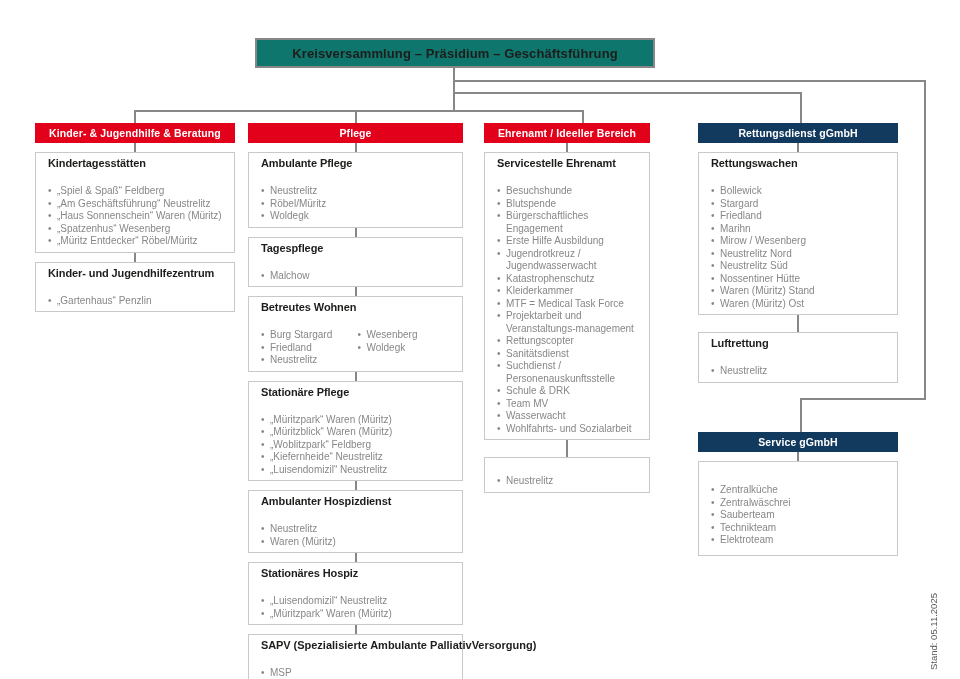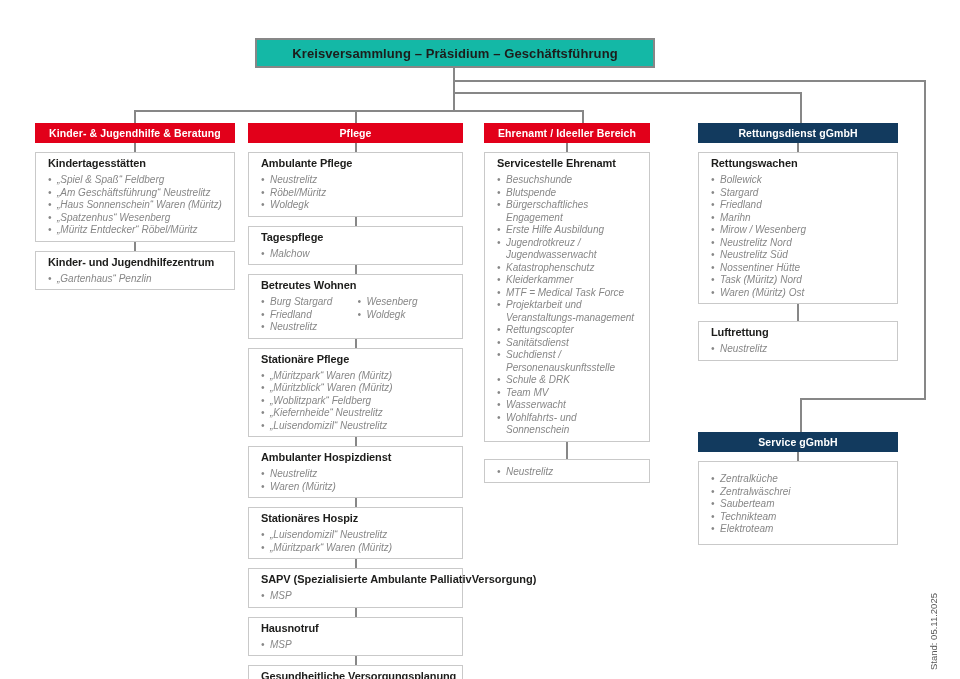--- a/index.html
+++ b/index.html
@@ -7,21 +7,21 @@
     --border:#c9c9c9; --ink:#1d1d1b; --muted:#878787;
   }
   html,body{margin:0;padding:0;background:#fff;}
   .canvas{
     position:relative;width:960px;height:679px;background:#fff;overflow:hidden;
     font-family:"Liberation Sans","DejaVu Sans",sans-serif;color:var(--ink);
   }
   
   .root-box{
     position:absolute;left:255px;top:38px;width:400px;height:30px;
-    border:2px solid var(--line);box-sizing:border-box;background:#14b8a6;
+    border:2px solid var(--line);box-sizing:border-box;background:#0f766e;
     display:flex;align-items:center;justify-content:center;
     font-weight:bold;font-size:13px;letter-spacing:.1px;
   }
   
   .seg{position:absolute;background:var(--line);}
   
   .col{position:absolute;display:flex;flex-direction:column;align-items:stretch;}
   .col-header{
     height:20px;display:flex;align-items:center;justify-content:center;
     color:#fff;font-weight:bold;font-size:10.5px;letter-spacing:.1px;white-space:nowrap;
@@ -32,21 +32,21 @@
   .conn.tall{height:17px;}
   .box{
     background:#fff;border:1px solid var(--border);box-sizing:border-box;
     padding:3px 8px 4px 12px;
   }
   .box-title{
     font-weight:bold;font-size:11px;line-height:15px;color:var(--ink);
     letter-spacing:-.1px;white-space:nowrap;
   }
   .box-title .note{font-size:11px;letter-spacing:0;}
-  .items{margin-top:3px;font-style:italic;}
+  .items{margin-top:14px;}
   .item{
     position:relative;padding-left:9px;font-size:10px;line-height:12.5px;color:var(--muted);
   }
   .item::before{content:"\2022";position:absolute;left:0;top:0;color:var(--muted);}
   .two-cols{display:flex;}
   .two-cols .items{width:50%;}
   
   .stand-note{
     position:absolute;left:928px;top:575px;height:95px;
     writing-mode:vertical-rl;transform:rotate(180deg);
@@ -193,21 +193,21 @@
           <div class="item">Katastrophenschutz</div>
           <div class="item">Kleiderkammer</div>
           <div class="item">MTF = Medical Task Force</div>
           <div class="item">Projektarbeit und Veranstaltungs-management</div>
           <div class="item">Rettungscopter</div>
           <div class="item">Sanitätsdienst</div>
           <div class="item">Suchdienst / Personenauskunftsstelle</div>
           <div class="item">Schule &amp; DRK</div>
           <div class="item">Team MV</div>
           <div class="item">Wasserwacht</div>
-          <div class="item">Wohlfahrts- und Sonnenschein</div>
+          <div class="item">Wohlfahrts- und Sozialarbeit</div>
         </div>
     </div>
     <div class="conn tall"></div>
     <div class="box">
       <div class="items">
           <div class="item">Neustrelitz</div>
         </div>
     </div>
   </div>
 
@@ -218,21 +218,21 @@
       <div class="box-title">Rettungswachen</div>
       <div class="items">
           <div class="item">Bollewick</div>
           <div class="item">Stargard</div>
           <div class="item">Friedland</div>
           <div class="item">Marihn</div>
           <div class="item">Mirow / Wesenberg</div>
           <div class="item">Neustrelitz Nord</div>
           <div class="item">Neustrelitz Süd</div>
           <div class="item">Nossentiner Hütte</div>
-          <div class="item">Task (Müritz) Nord</div>
+          <div class="item">Waren (Müritz) Stand</div>
           <div class="item">Waren (Müritz) Ost</div>
         </div>
     </div>
     <div class="conn tall"></div>
     <div class="box">
       <div class="box-title">Luftrettung</div>
       <div class="items">
           <div class="item">Neustrelitz</div>
         </div>
     </div>

